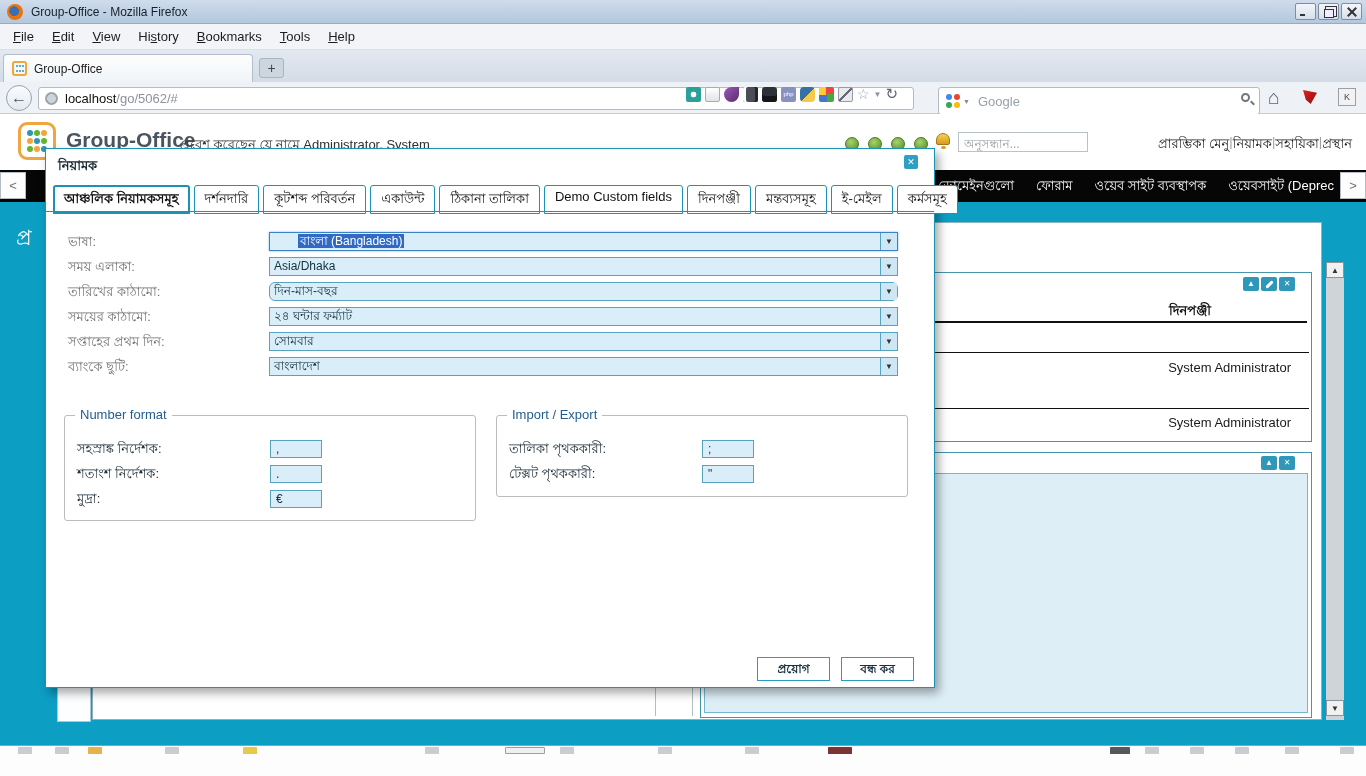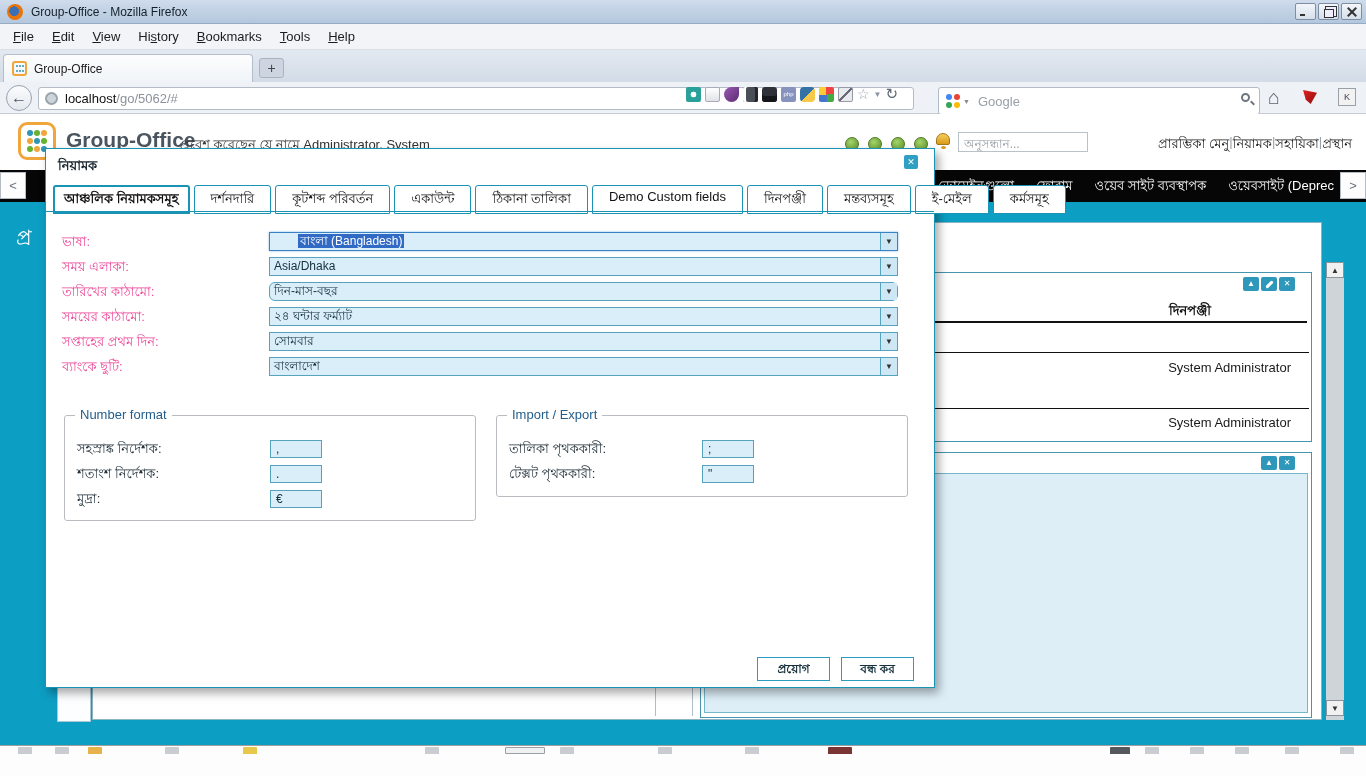--- a/index.html
+++ b/index.html
@@ -106,25 +106,25 @@
   .vscroll-btn { position:absolute; left:1326px; width:18px; height:16px; background:#f1f1f1; border:1px solid #8d9399;
     font-size:8px; color:#333; text-align:center; line-height:15px; }
 
   
   .dialog { left:45px; top:148px; width:890px; height:540px; background:#fff;
     border:1px solid #1a93b5; box-shadow:4px 5px 9px rgba(0,0,0,.35); z-index:30; }
   .dlg-title { position:absolute; left:12px; top:7px; font-size:13px; font-weight:bold; color:#15242e; }
   .dlg-close { position:absolute; right:16px; top:6px; width:14px; height:14px; background:#2f9fc4;
     color:#fff; font-size:9px; text-align:center; line-height:14px; border-radius:2px; }
   .dlg-tabs { position:absolute; left:7px; top:36px; display:flex; gap:4px; }
-  .dlg-tab { border:1px solid #1a93b5; background:#fff; border-radius:3px 3px 0 0; padding:3px 16px;
+  .dlg-tab { border:1px solid #1a93b5; background:#fff; border-radius:3px 3px 0 0; padding:3px 10px;
     font-size:13px; color:#111; white-space:nowrap; }
   .dlg-tab.active { font-weight:bold; border-width:2px; padding:2px 9px; }
   .dlg-underline { position:absolute; left:0; top:62px; width:888px; height:1px; background:#1a93b5; }
-  .f-label { position:absolute; left:16px; font-size:13px; color:#ec4899; line-height:19px; }
+  .f-label { position:absolute; left:22px; font-size:13px; color:#737373; line-height:19px; }
   .combo { position:absolute; left:223px; width:629px; height:19px; background:#d9eef8;
     border:1px solid #55a3bd; font-size:12px; color:#13303d; line-height:17px; padding-left:4px; }
   .combo.focused { border-color:#3b82c4; box-shadow:0 0 2px #7fb3e8; }
   .combo-arrow { position:absolute; right:0; top:0; width:17px; height:17px; background:#cde8f4;
     border-left:1px solid #55a3bd; font-size:8px; color:#333; text-align:center; line-height:17px; }
   .sel-text { background:#316ac5; color:#fff; padding:0 2px; }
   .fieldset { position:absolute; border:1px solid #b9bdc2; border-radius:3px; }
   .legend { position:absolute; top:-9px; left:10px; background:#fff; padding:0 5px; font-size:13px; color:#235e8c; }
   .fs-label { position:absolute; left:12px; font-size:13px; color:#1b2a33; line-height:18px; }
   .fs-input { position:absolute; width:52px; height:18px; background:#d9eef8; border:1px solid #55a3bd;

